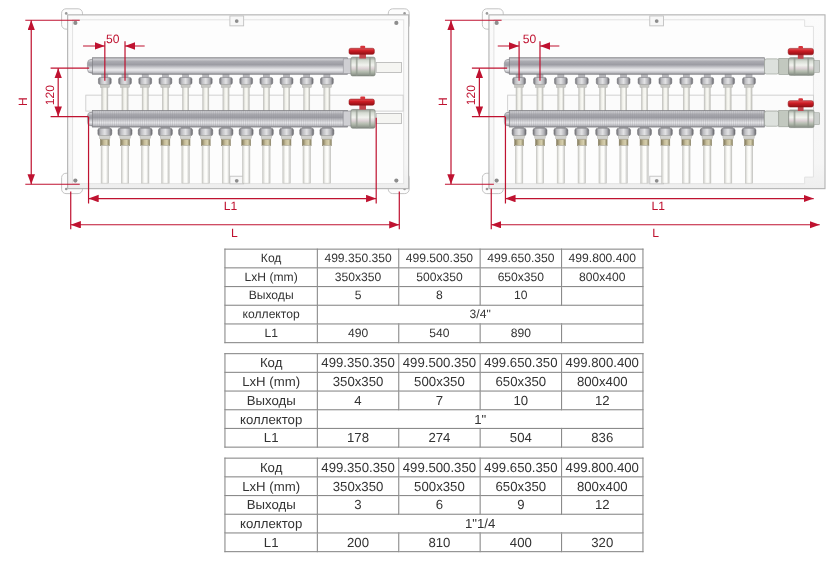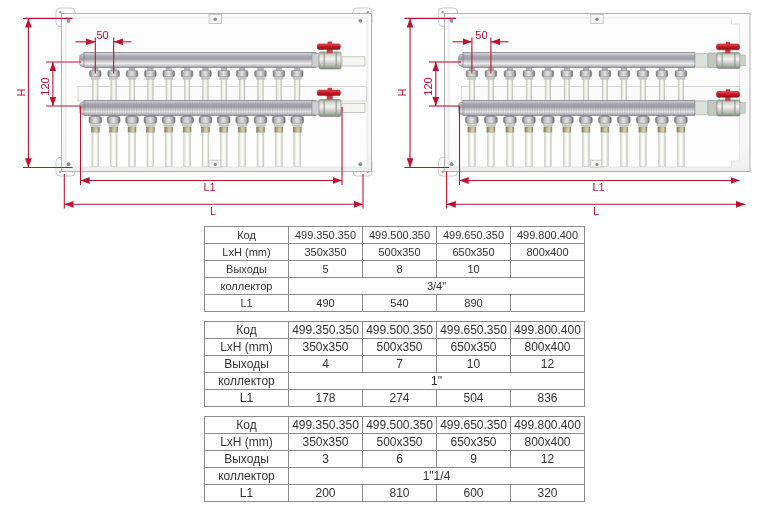--- a/index.html
+++ b/index.html
@@ -464,18 +464,18 @@
 <td>12</td>
 </tr>
 <tr>
 <td>коллектор</td>
 <td colspan="4">1"1/4</td>
 </tr>
 <tr>
 <td>L1</td>
 <td>200</td>
 <td>810</td>
-<td>600</td>
+<td>400</td>
 <td>320</td>
 </tr>
 </tbody>
     </table>
 </div>
 
 </body></html>

